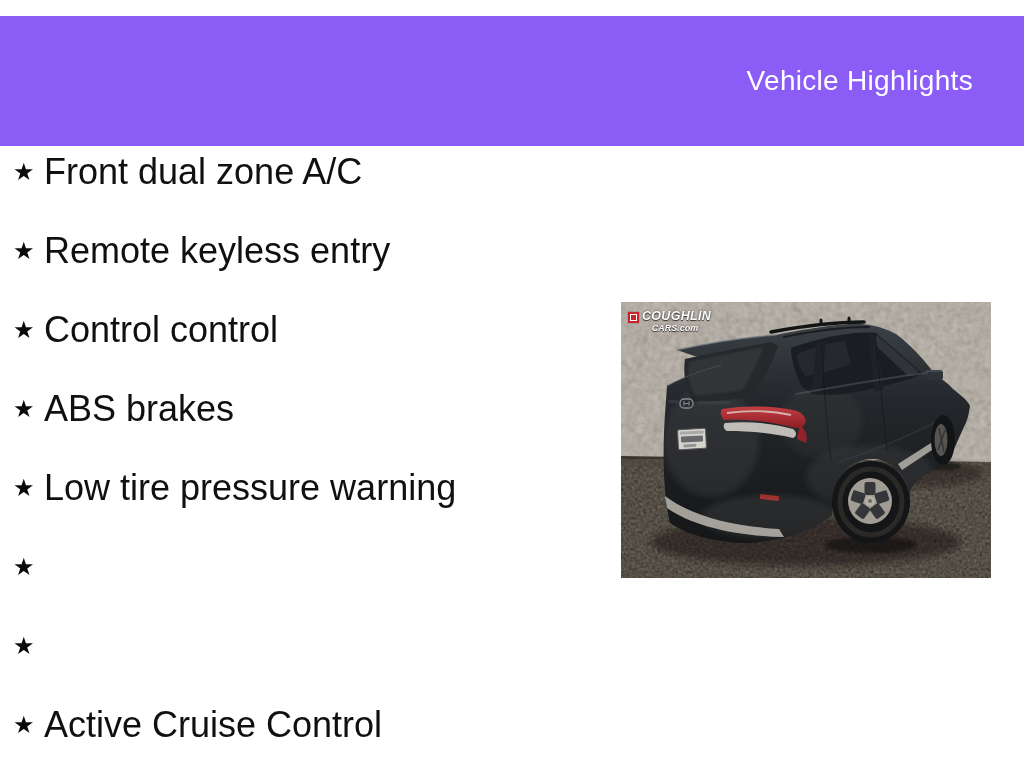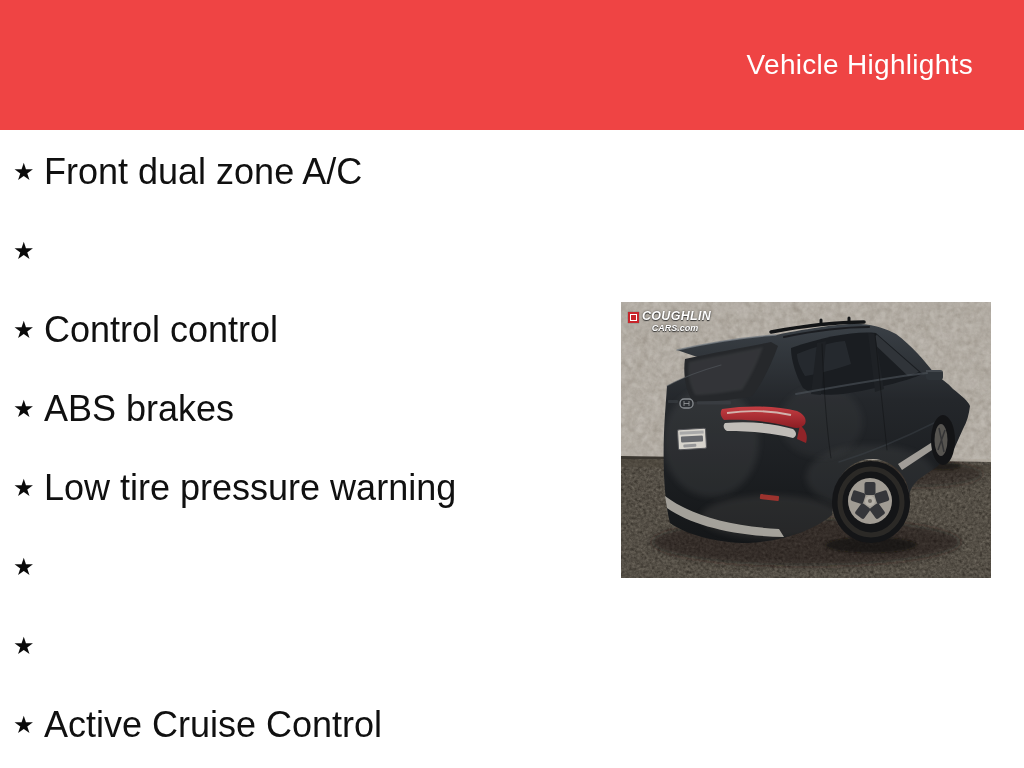--- a/index.html
+++ b/index.html
@@ -2,22 +2,22 @@
 <html><head>
 <meta charset="utf-8">
 <style>
   html,body{margin:0;padding:0;}
   body{
     width:1024px;height:768px;background:#ffffff;
     font-family:"Liberation Sans", sans-serif;
     position:relative;overflow:hidden;
   }
   .topbar{
-    position:absolute;left:0;top:0;width:1024px;height:130px;
-    background:#ef4444;
+    position:absolute;left:0;top:16px;width:1024px;height:130px;
+    background:#8b5cf6;
   }
   .topbar .title{
     position:absolute;top:51px;right:51px;margin:0;
     color:#ffffff;font-size:28px;font-weight:400;letter-spacing:.3px;
     line-height:1;white-space:nowrap;
   }
   ul.features{
     position:absolute;left:13px;top:130px;margin:0;padding:2px 0 0 0;
     list-style:none;
   }
@@ -62,20 +62,21 @@
     <h1 class="title">Vehicle Highlights</h1>
   </header>
 
   <ul class="features">
     <li>
       <span class="star">★</span>
       <span class="feature-label">Front dual zone A/C</span>
     </li>
     <li>
       <span class="star">★</span>
+      <span class="feature-label">Remote keyless entry</span>
     </li>
     <li>
       <span class="star">★</span>
       <span class="feature-label">Control control</span>
     </li>
     <li>
       <span class="star">★</span>
       <span class="feature-label">ABS brakes</span>
     </li>
     <li>

